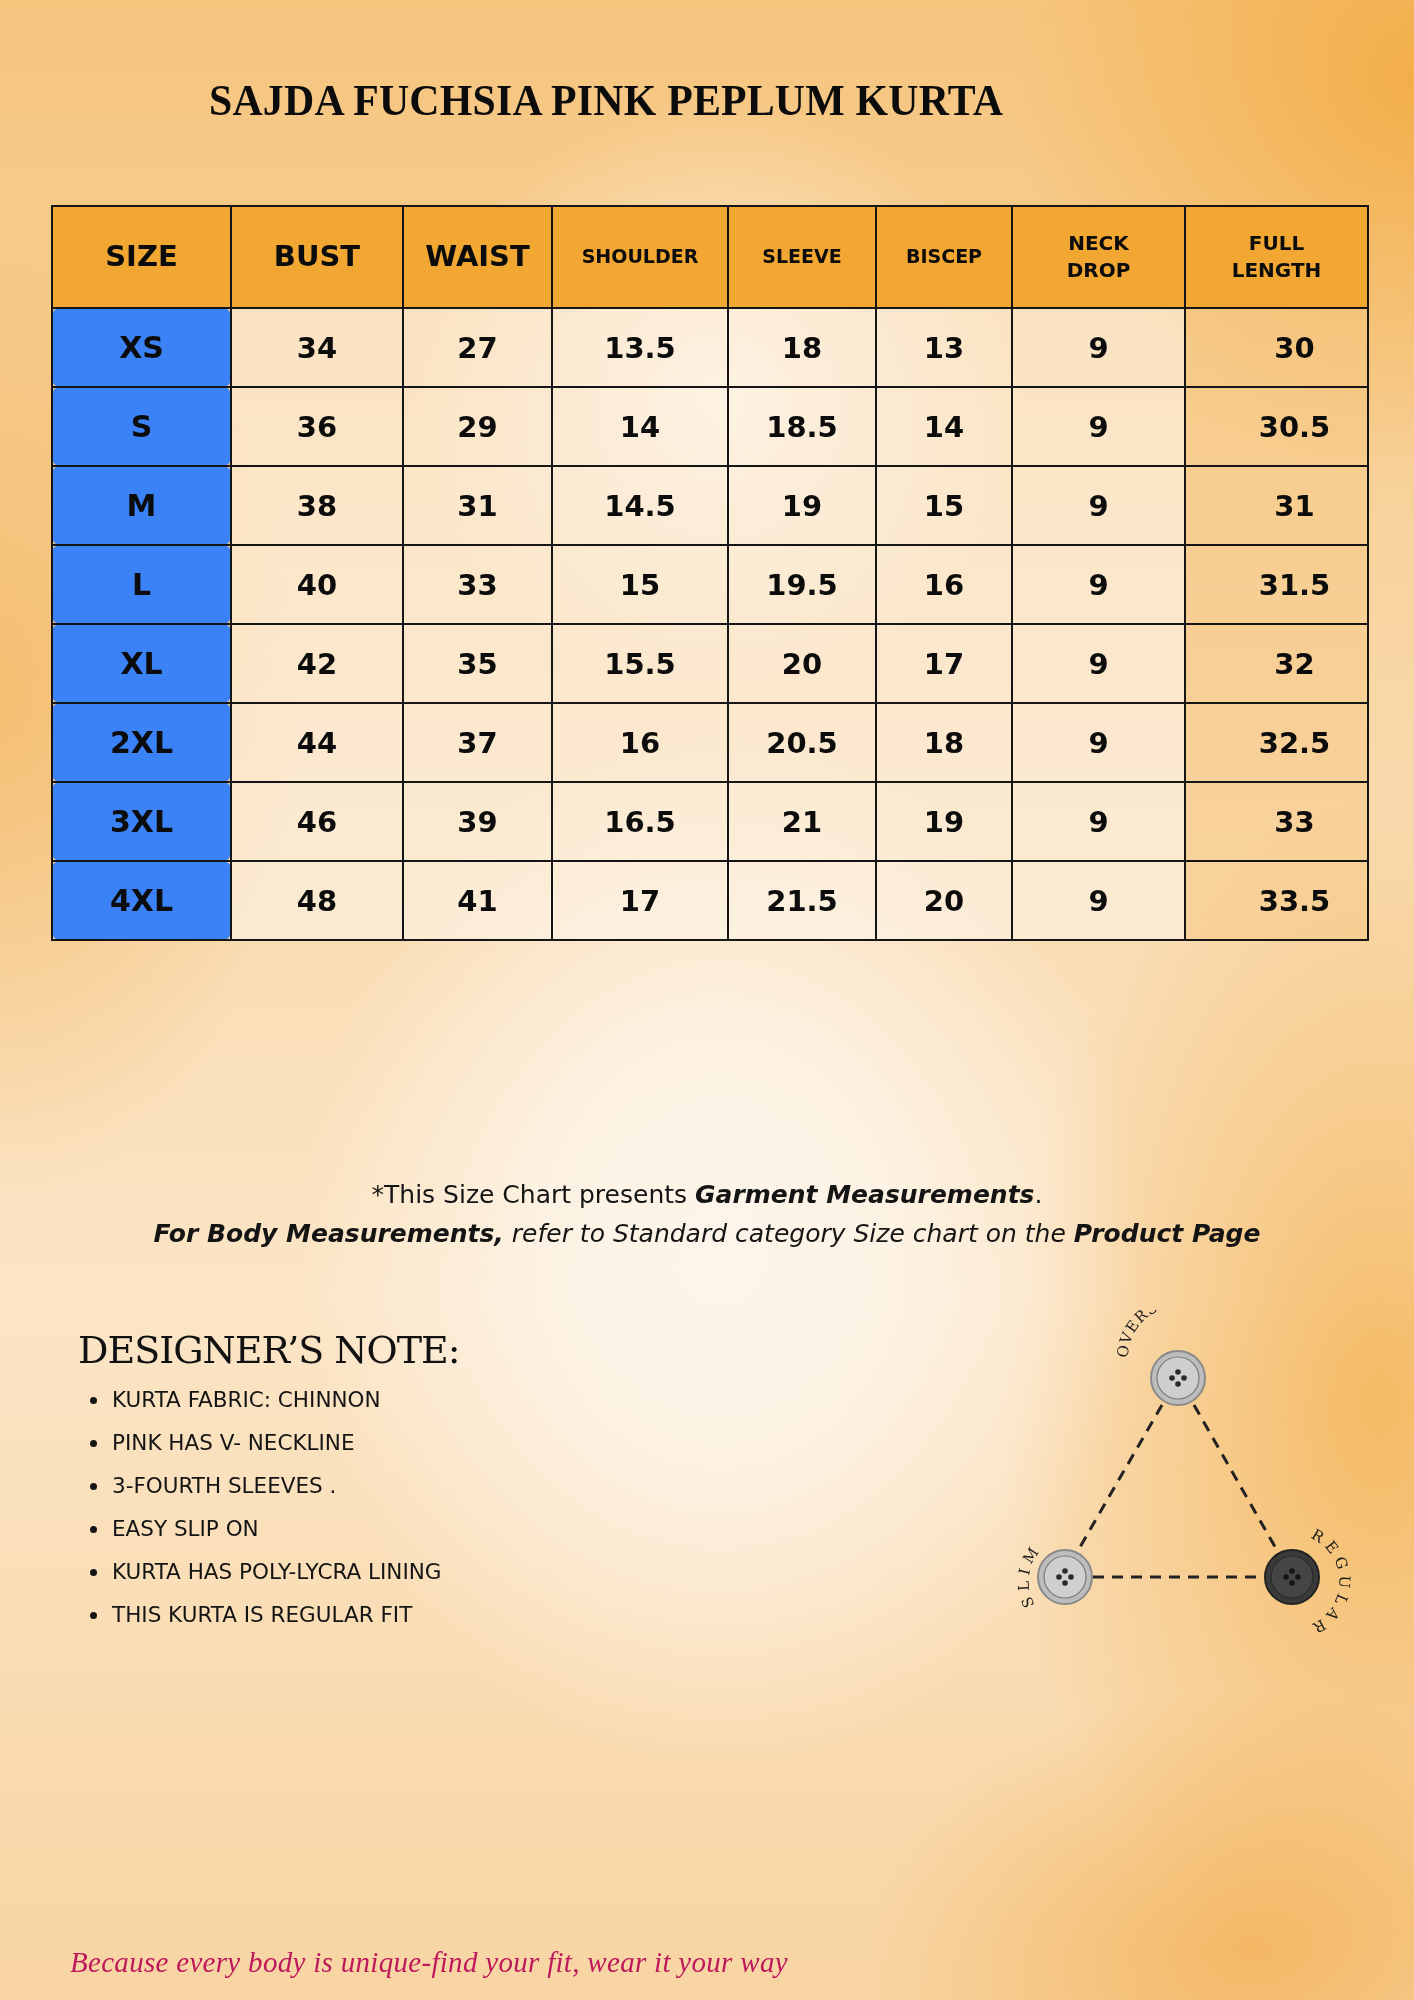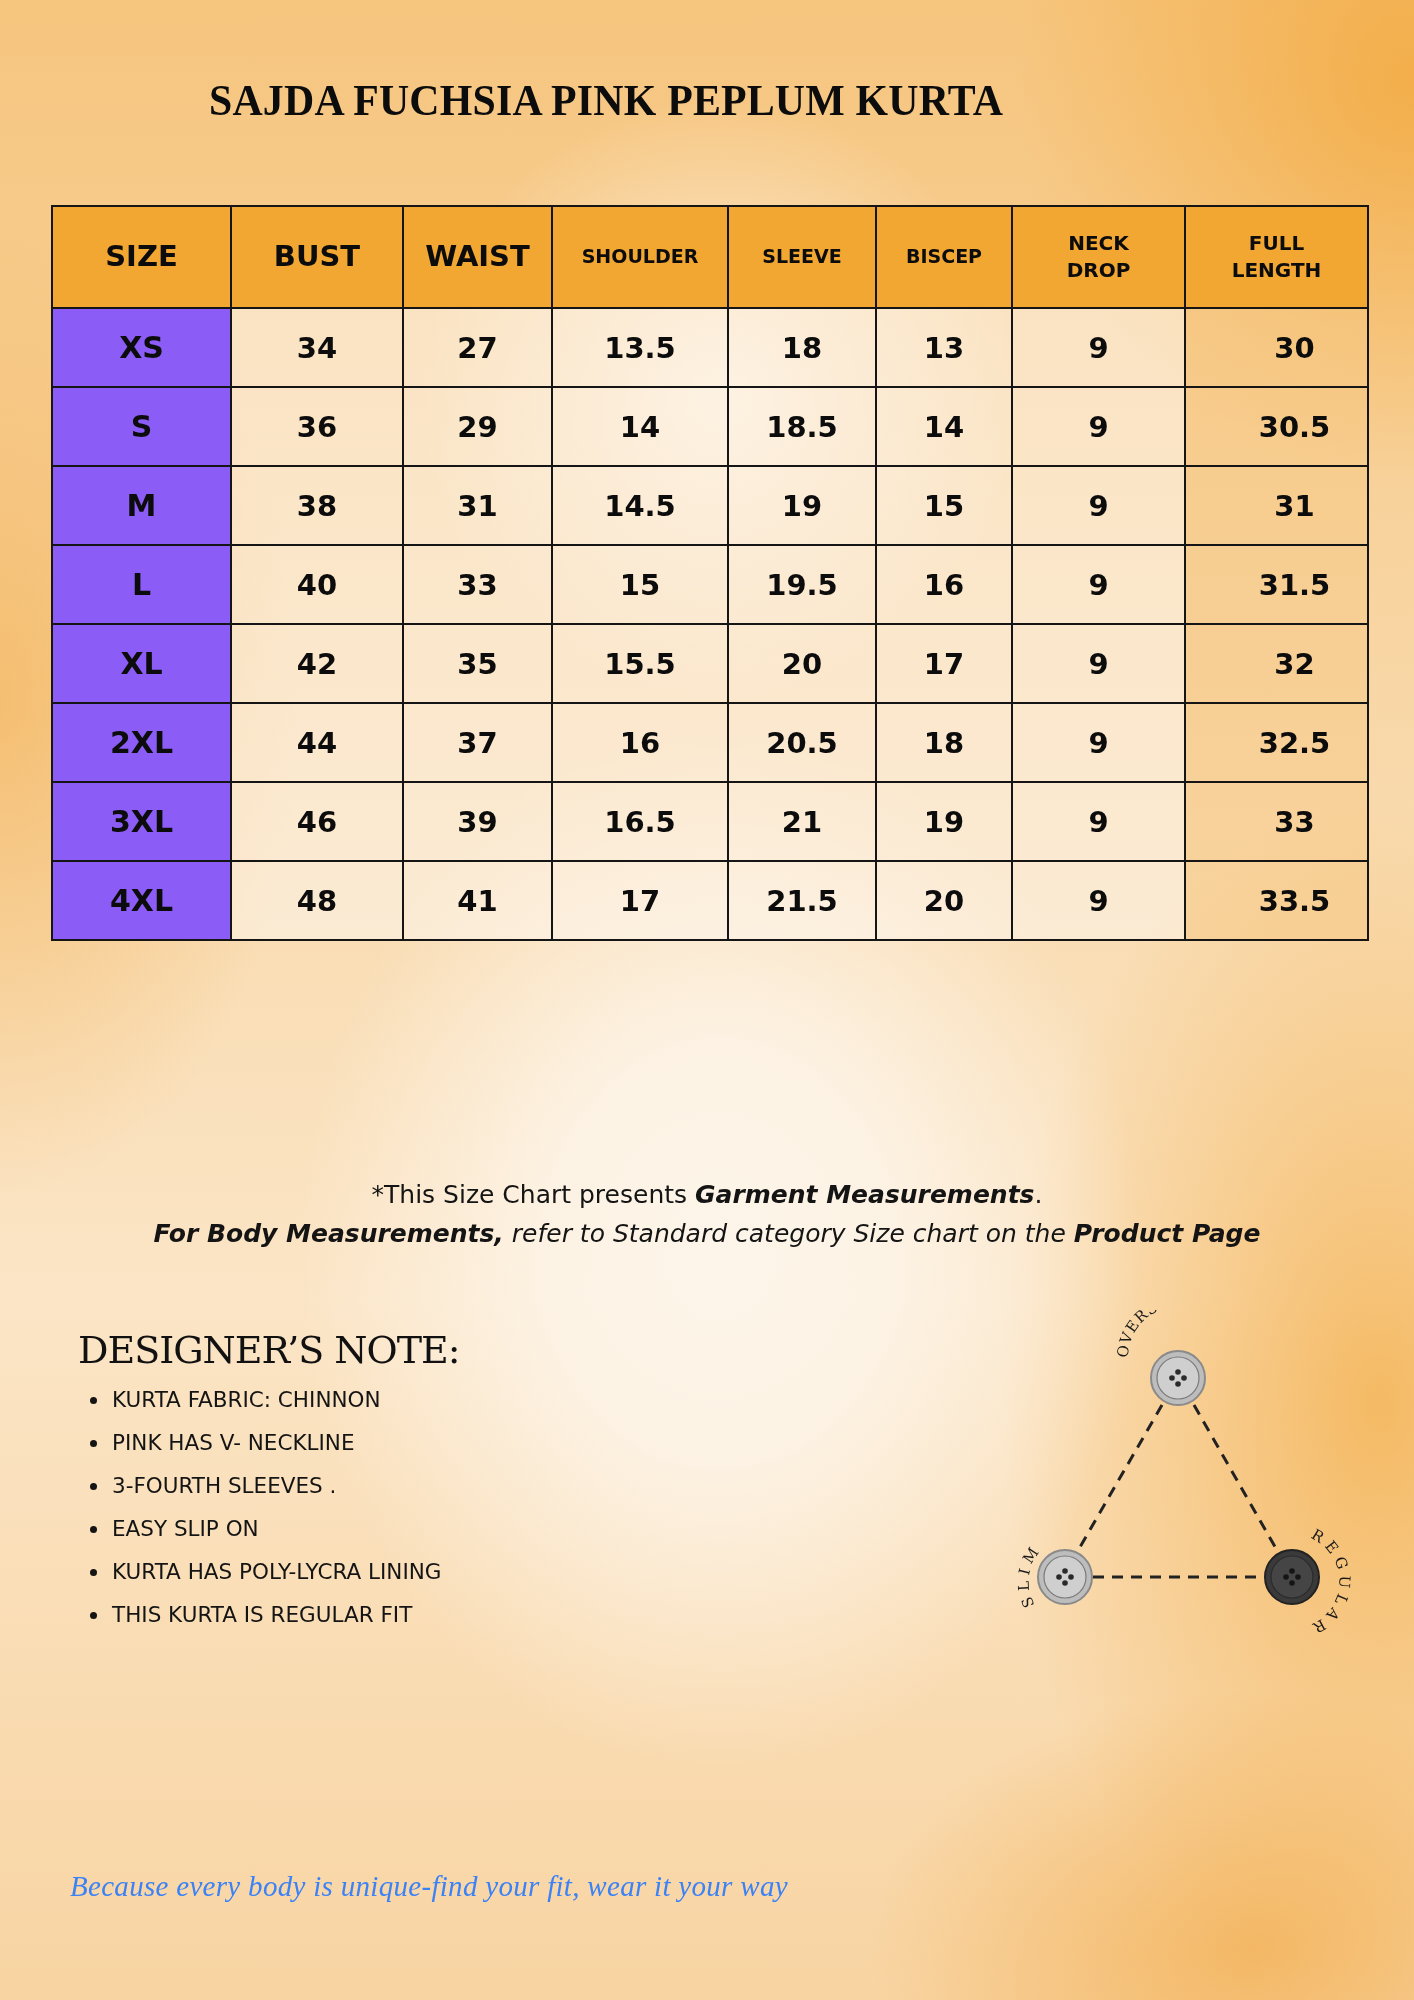--- a/index.html
+++ b/index.html
@@ -33,21 +33,21 @@
       font-family: "DejaVu Sans", sans-serif; font-weight: bold; color: #0c0c0c;
       padding: 0;
     }
     table.size-chart th {
       background: #f2a733; height: 100px;
       font-size: 22px; line-height: 1.35;
     }
     table.size-chart th.small { font-size: 20px; }
     table.size-chart th.tiny { font-size: 19px; }
     table.size-chart td { height: 77px; font-size: 29px; background: rgba(253,246,236,0.55); }
-    table.size-chart td.size-cell { background: #8b5cf6; font-size: 30px; }
+    table.size-chart td.size-cell { background: #3b82f6; font-size: 30px; border-radius: 8px; }
     table.size-chart td.edge { background: rgba(246,200,130,0.45); padding-left: 36px; }
 
     .note {
       position: absolute; left: 0; width: 1414px; top: 1175px;
       text-align: center; font-family: "DejaVu Sans", sans-serif;
       font-size: 25px; line-height: 39px; color: #141414;
     }
     .note b { font-weight: bold; }
     .note i { font-style: italic; }
 
@@ -59,23 +59,23 @@
     .designer-list {
       position: absolute; left: 80px; top: 1378px; margin: 0; padding-left: 30px;
       font-family: "DejaVu Sans", sans-serif; font-size: 21.5px; color: #141414;
       list-style: disc;
     }
     .designer-list li { height: 43px; line-height: 43px; padding-left: 2px; }
 
     .fit-diagram { position: absolute; left: 1000px; top: 1310px; width: 360px; height: 340px; }
 
     .tagline {
-      position: absolute; left: 70px; top: 1870px;
+      position: absolute; left: 70px; top: 1946px;
       font-family: "Liberation Serif", serif; font-style: italic;
-      font-size: 29px; color: #3b82f6; letter-spacing: 0.3px;
+      font-size: 29px; color: #be185d; letter-spacing: 0.3px;
     }
   </style>
 </head>
 <body>
 
 <h1 class="title">SAJDA FUCHSIA PINK PEPLUM KURTA</h1>
 
 <table class="size-chart">
   <colgroup>
     <col style="width:179px">

